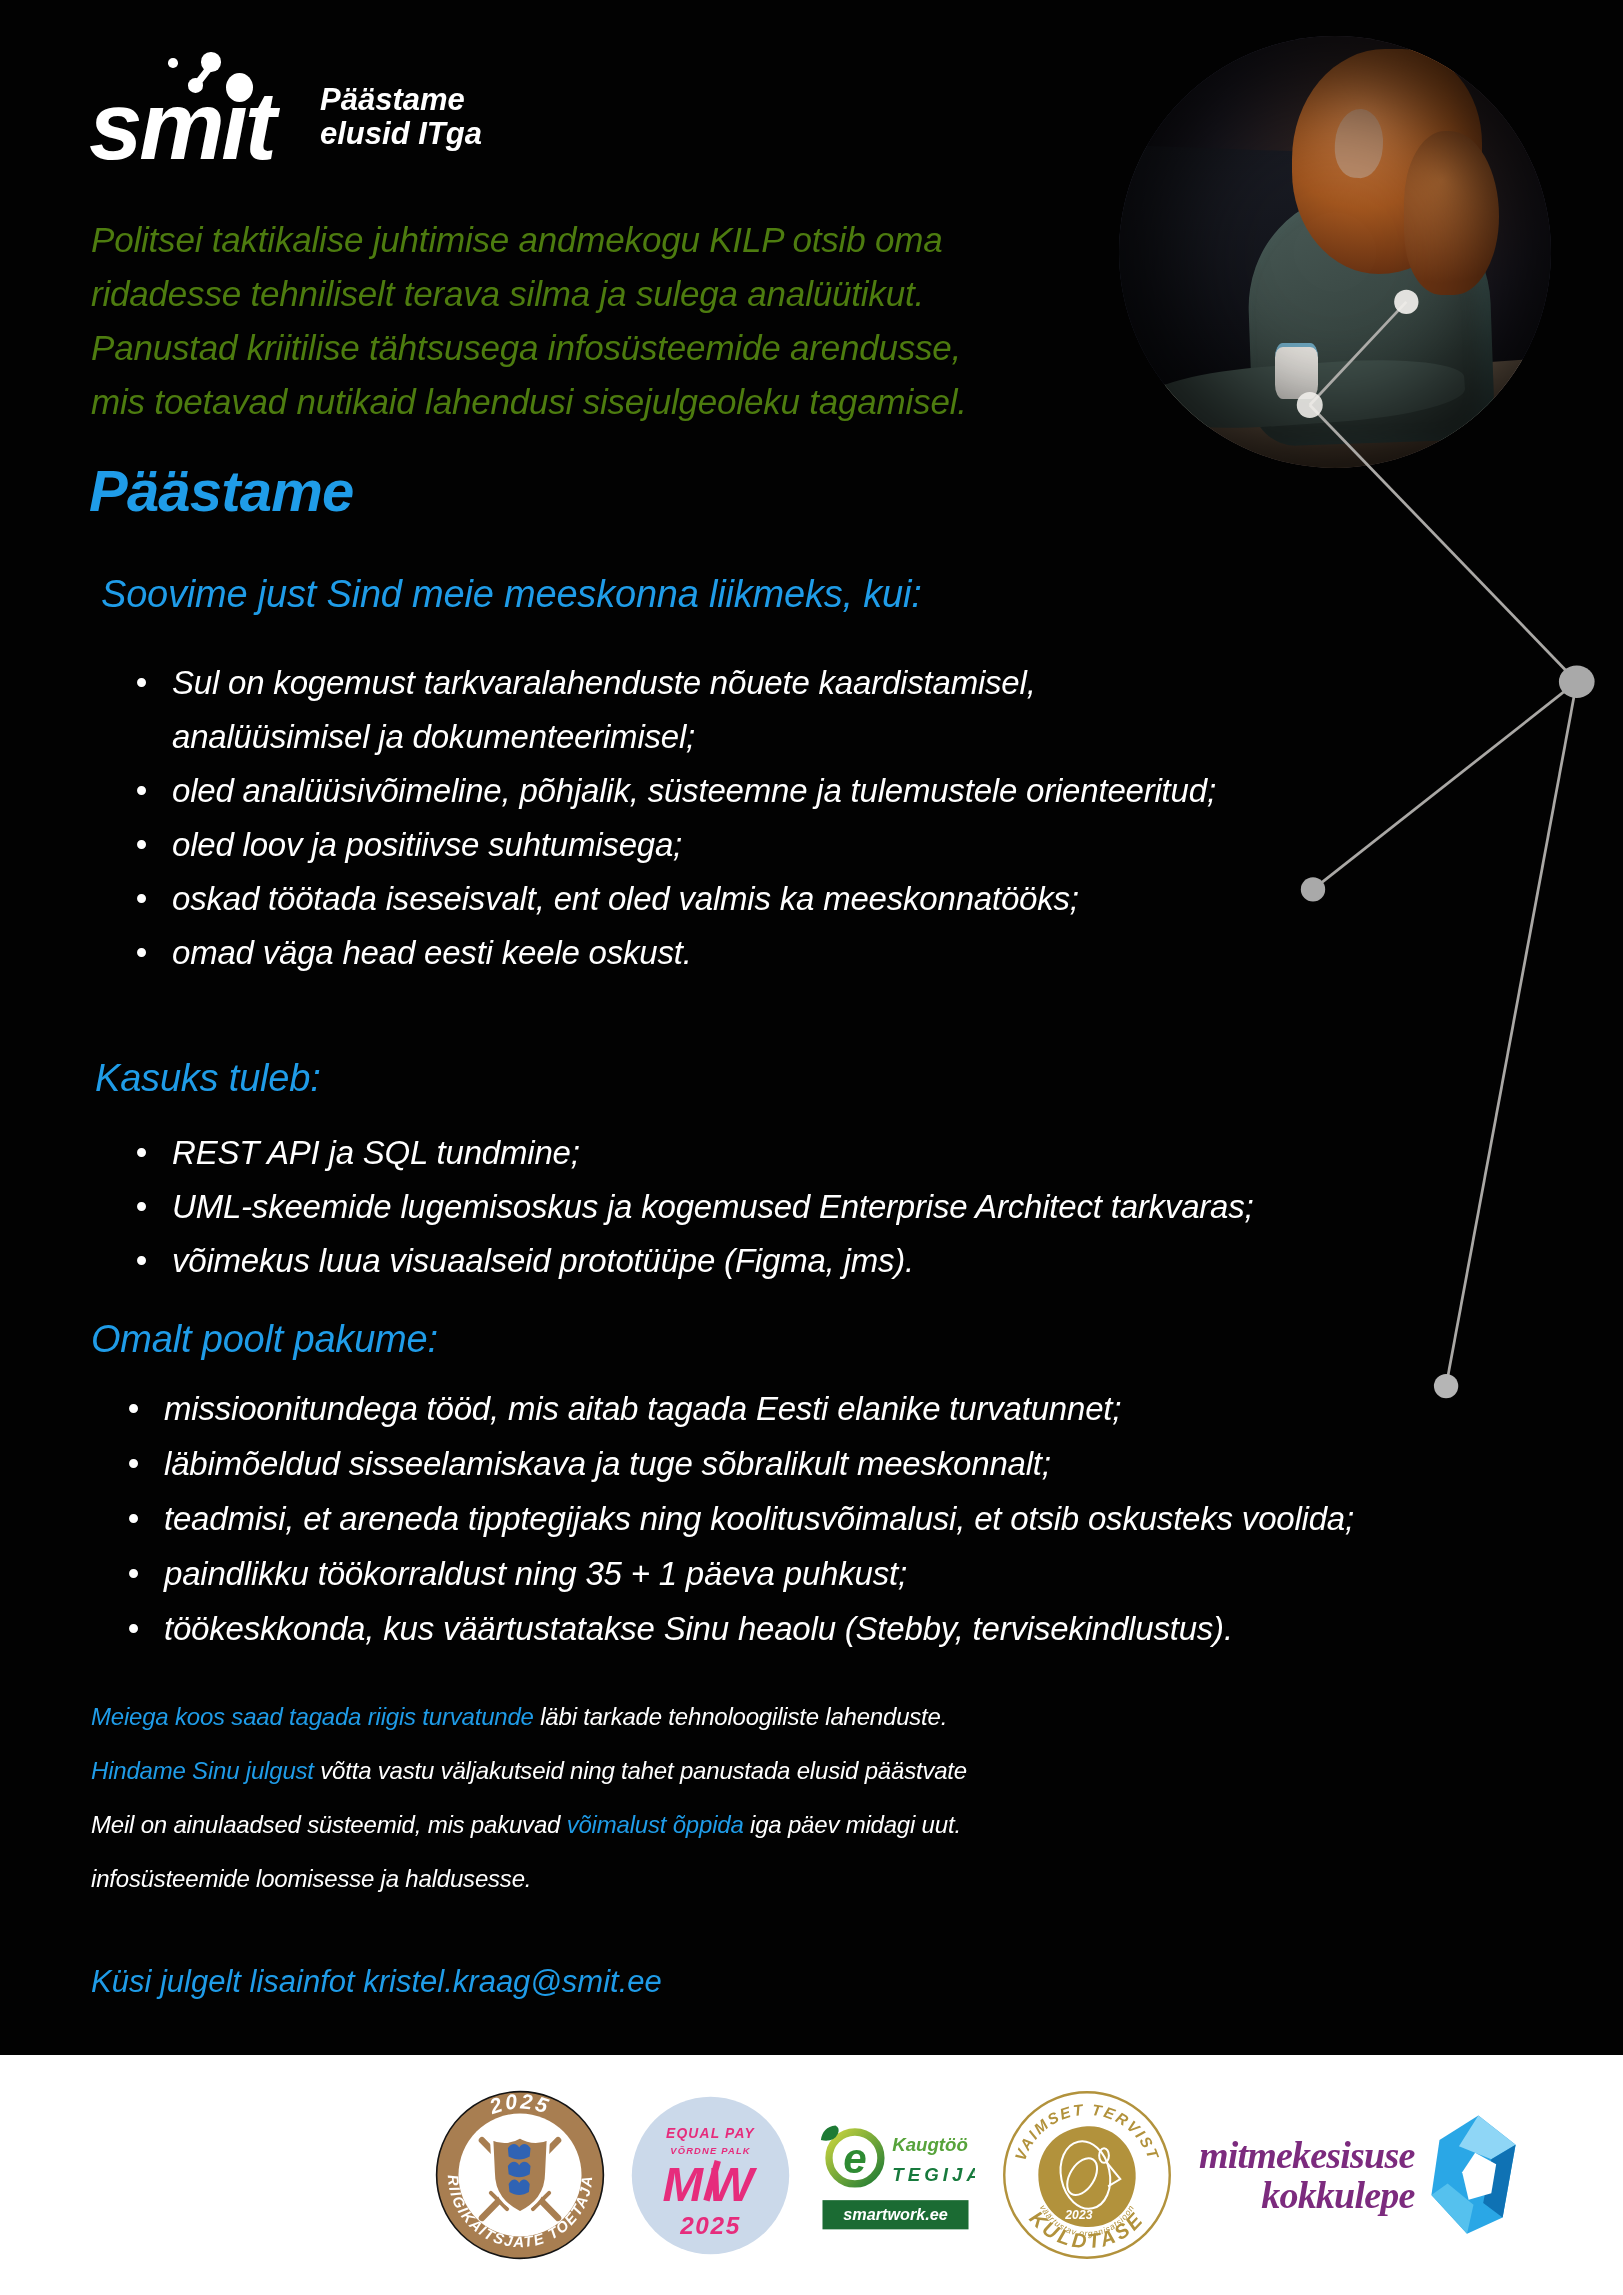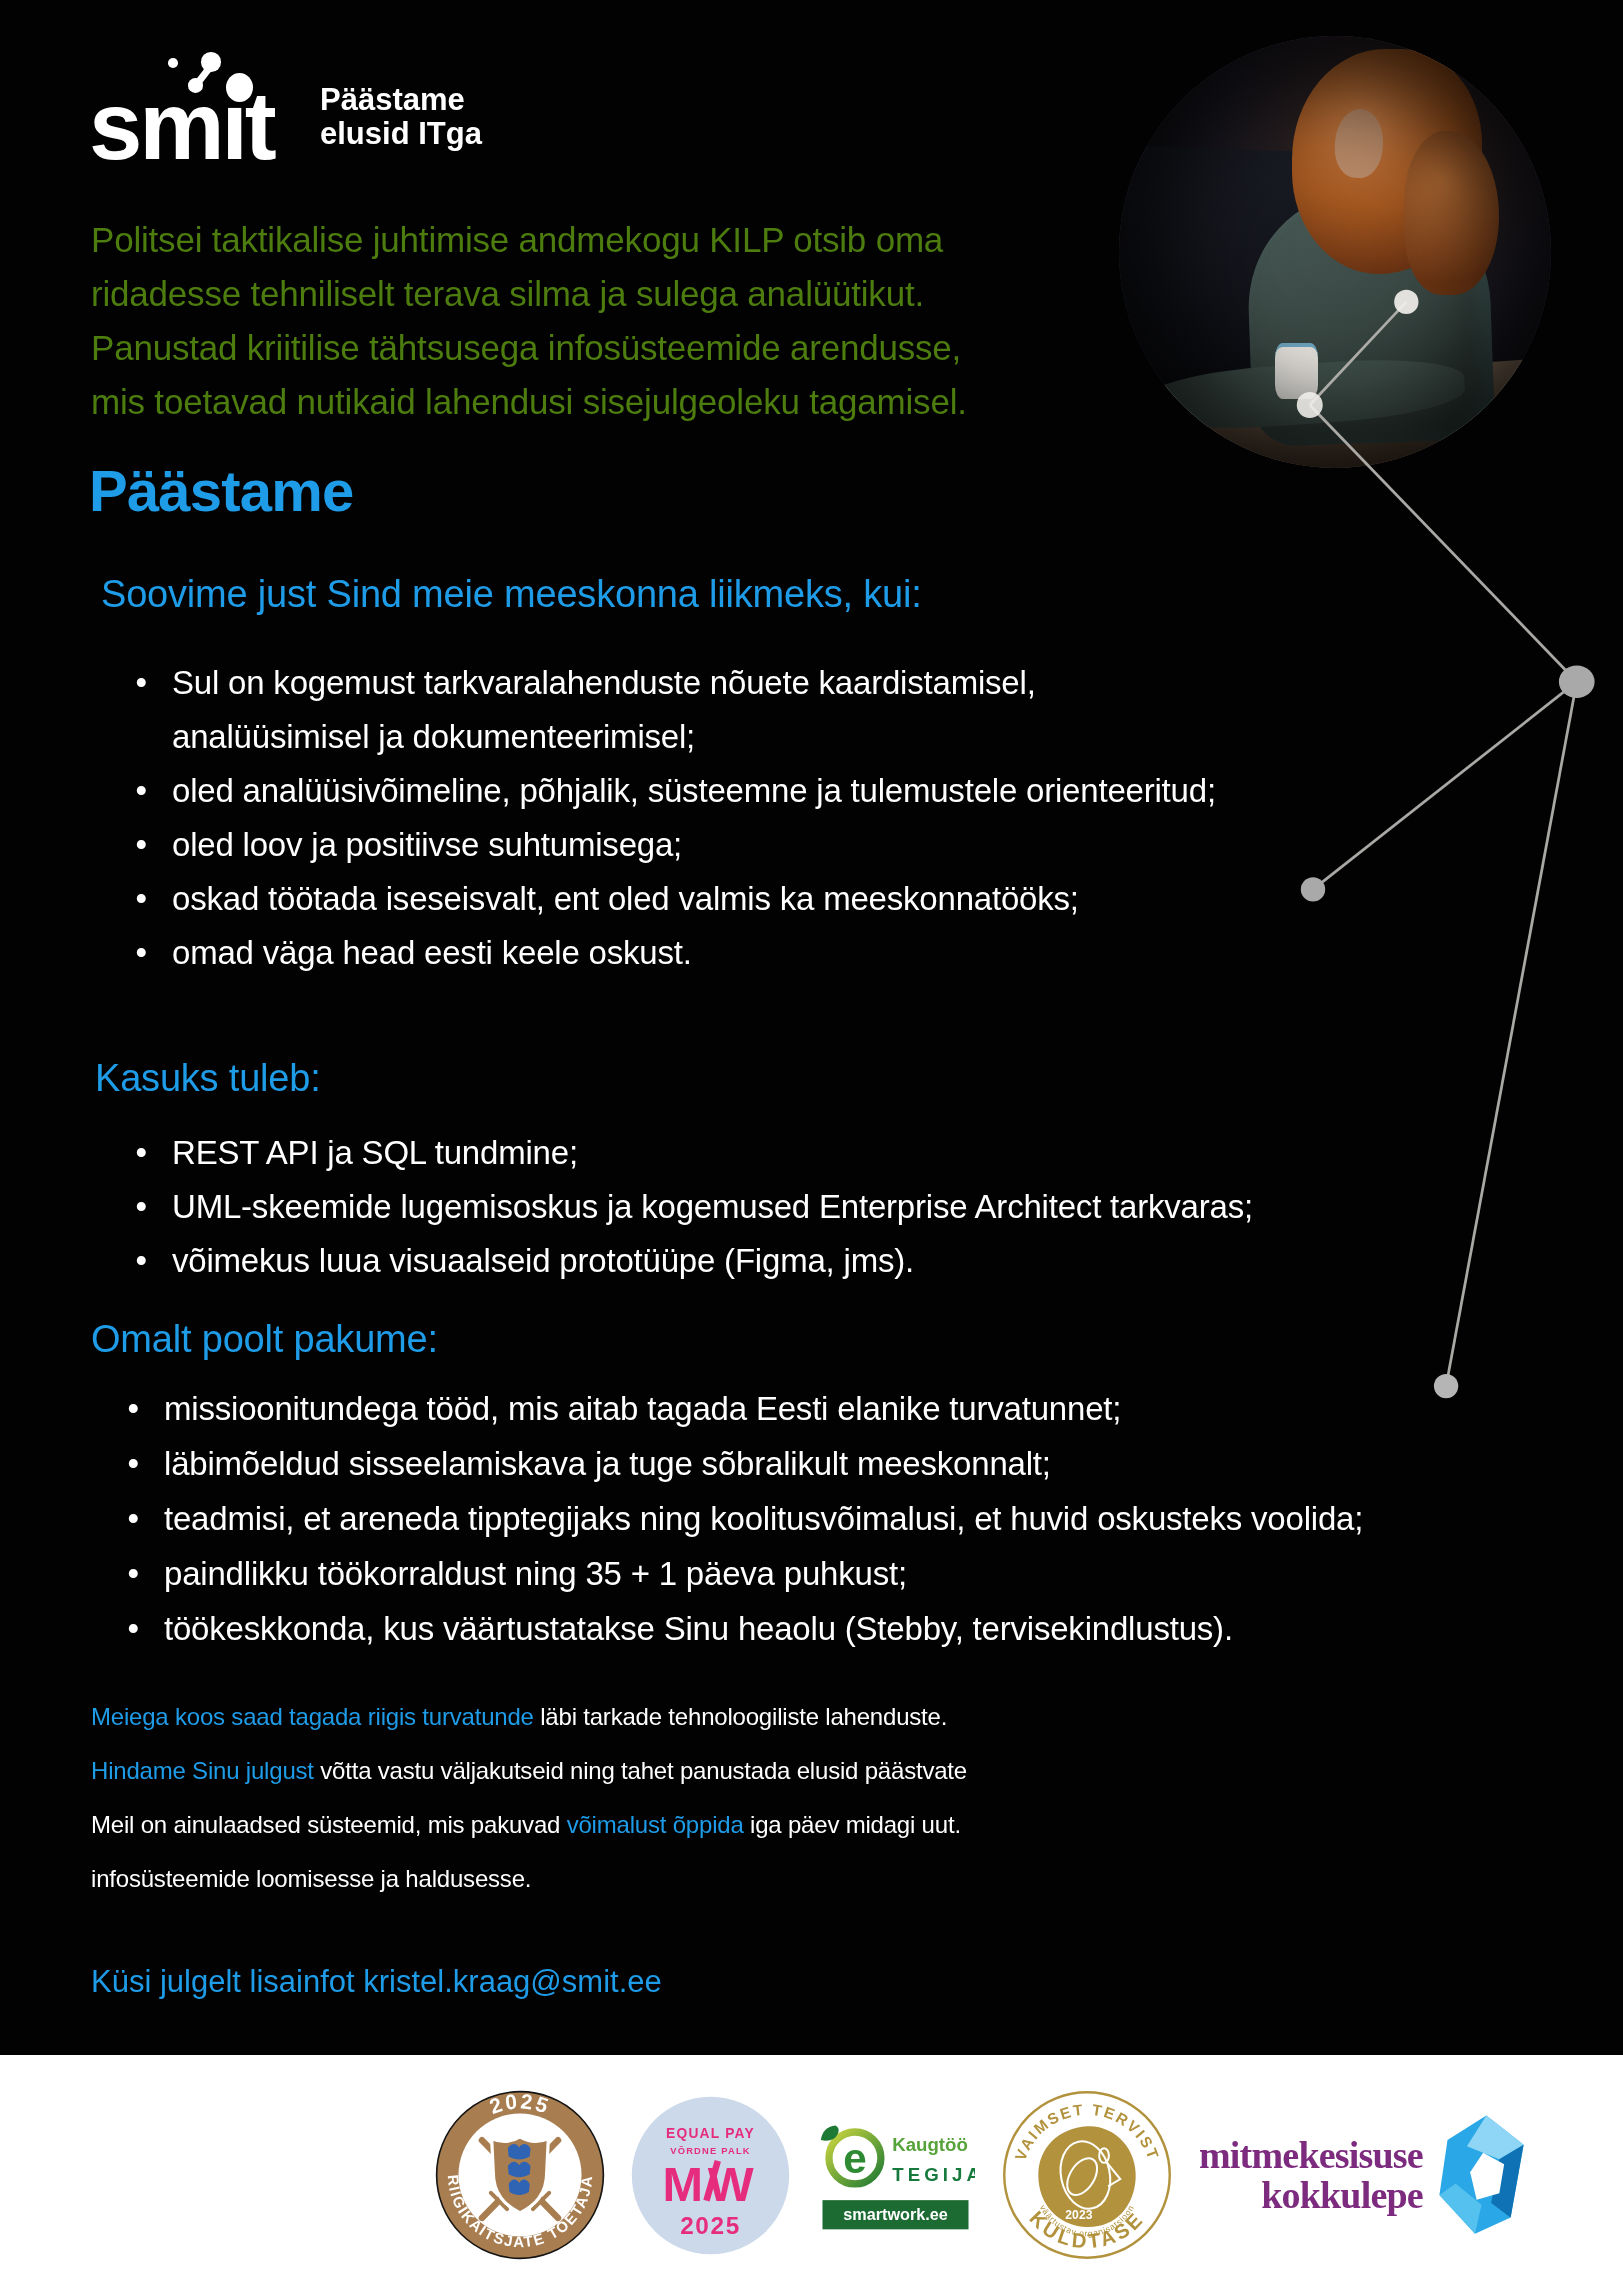--- a/index.html
+++ b/index.html
@@ -1,17 +1,17 @@
 <!DOCTYPE html>
 <html style="font-size:13px"><head>
 <meta charset="utf-8">
 <style>
   html,body{margin:0;padding:0;background:#000;}
   .page{position:relative;width:1623px;height:2295px;background:#020202;overflow:hidden;
-        font-family:"Liberation Sans", sans-serif;color:#fff;}
+        font-family:"Liberation Sans", sans-serif;color:#fff;font-style:italic;}
 
   
   .logo-text{position:absolute;left:89px;top:80px;font-size:96px;font-weight:800;
              letter-spacing:-3.2px;line-height:.95;color:#fff;z-index:3;}
   .logo-idot{position:absolute;left:226px;top:73px;width:27px;height:29px;border-radius:50%;background:#fff;z-index:3;}
   .logo-dot-a{position:absolute;left:168px;top:58px;width:9.7px;height:9.7px;border-radius:50%;background:#fff;z-index:3;}
   .logo-dot-b{position:absolute;left:201px;top:52px;width:19.5px;height:19.5px;border-radius:50%;background:#fff;z-index:3;}
   .logo-dot-c{position:absolute;left:188px;top:78px;width:14.6px;height:14.6px;border-radius:50%;background:#fff;z-index:3;}
   .logo-bar{position:absolute;left:193px;top:70px;width:24px;height:6.5px;background:#fff;
             transform:rotate(-52deg);transform-origin:center;z-index:3;}
@@ -140,21 +140,21 @@
   <li>REST API ja SQL tundmine;</li>
       <li>UML-skeemide lugemisoskus ja kogemused Enterprise Architect tarkvaras;</li>
       <li>võimekus luua visuaalseid prototüüpe (Figma, jms).</li>
     </ul>
 
   <div class="sec-head blue" style="left:91px;top:1318px;">Omalt poolt pakume:</div>
   <ul class="bullets list3">
 
   <li>missioonitundega tööd, mis aitab tagada Eesti elanike turvatunnet;</li>
       <li>läbimõeldud sisseelamiskava ja tuge sõbralikult meeskonnalt;</li>
-      <li>teadmisi, et areneda tipptegijaks ning koolitusvõimalusi, et huvid oskusteks voolida;</li>
+      <li>teadmisi, et areneda tipptegijaks ning koolitusvõimalusi, et otsib oskusteks voolida;</li>
       <li>paindlikku töökorraldust ning 35 + 1 päeva puhkust;</li>
       <li>töökeskkonda, kus väärtustatakse Sinu heaolu (Stebby, tervisekindlustus).</li>
     </ul>
 
   <div class="closing">
     <div><span class="blue">Meiega koos saad tagada riigis turvatunde</span><span> läbi tarkade tehnoloogiliste lahenduste.</span></div>
     <div><span class="blue">Hindame Sinu julgust</span><span> võtta vastu väljakutseid ning tahet panustada elusid päästvate</span></div>
     <div><span>Meil on ainulaadsed süsteemid, mis pakuvad </span><span class="blue">võimalust õppida</span><span> iga päev midagi uut.</span></div>
     <div><span>infosüsteemide loomisesse ja haldusesse.</span></div>
   </div>

